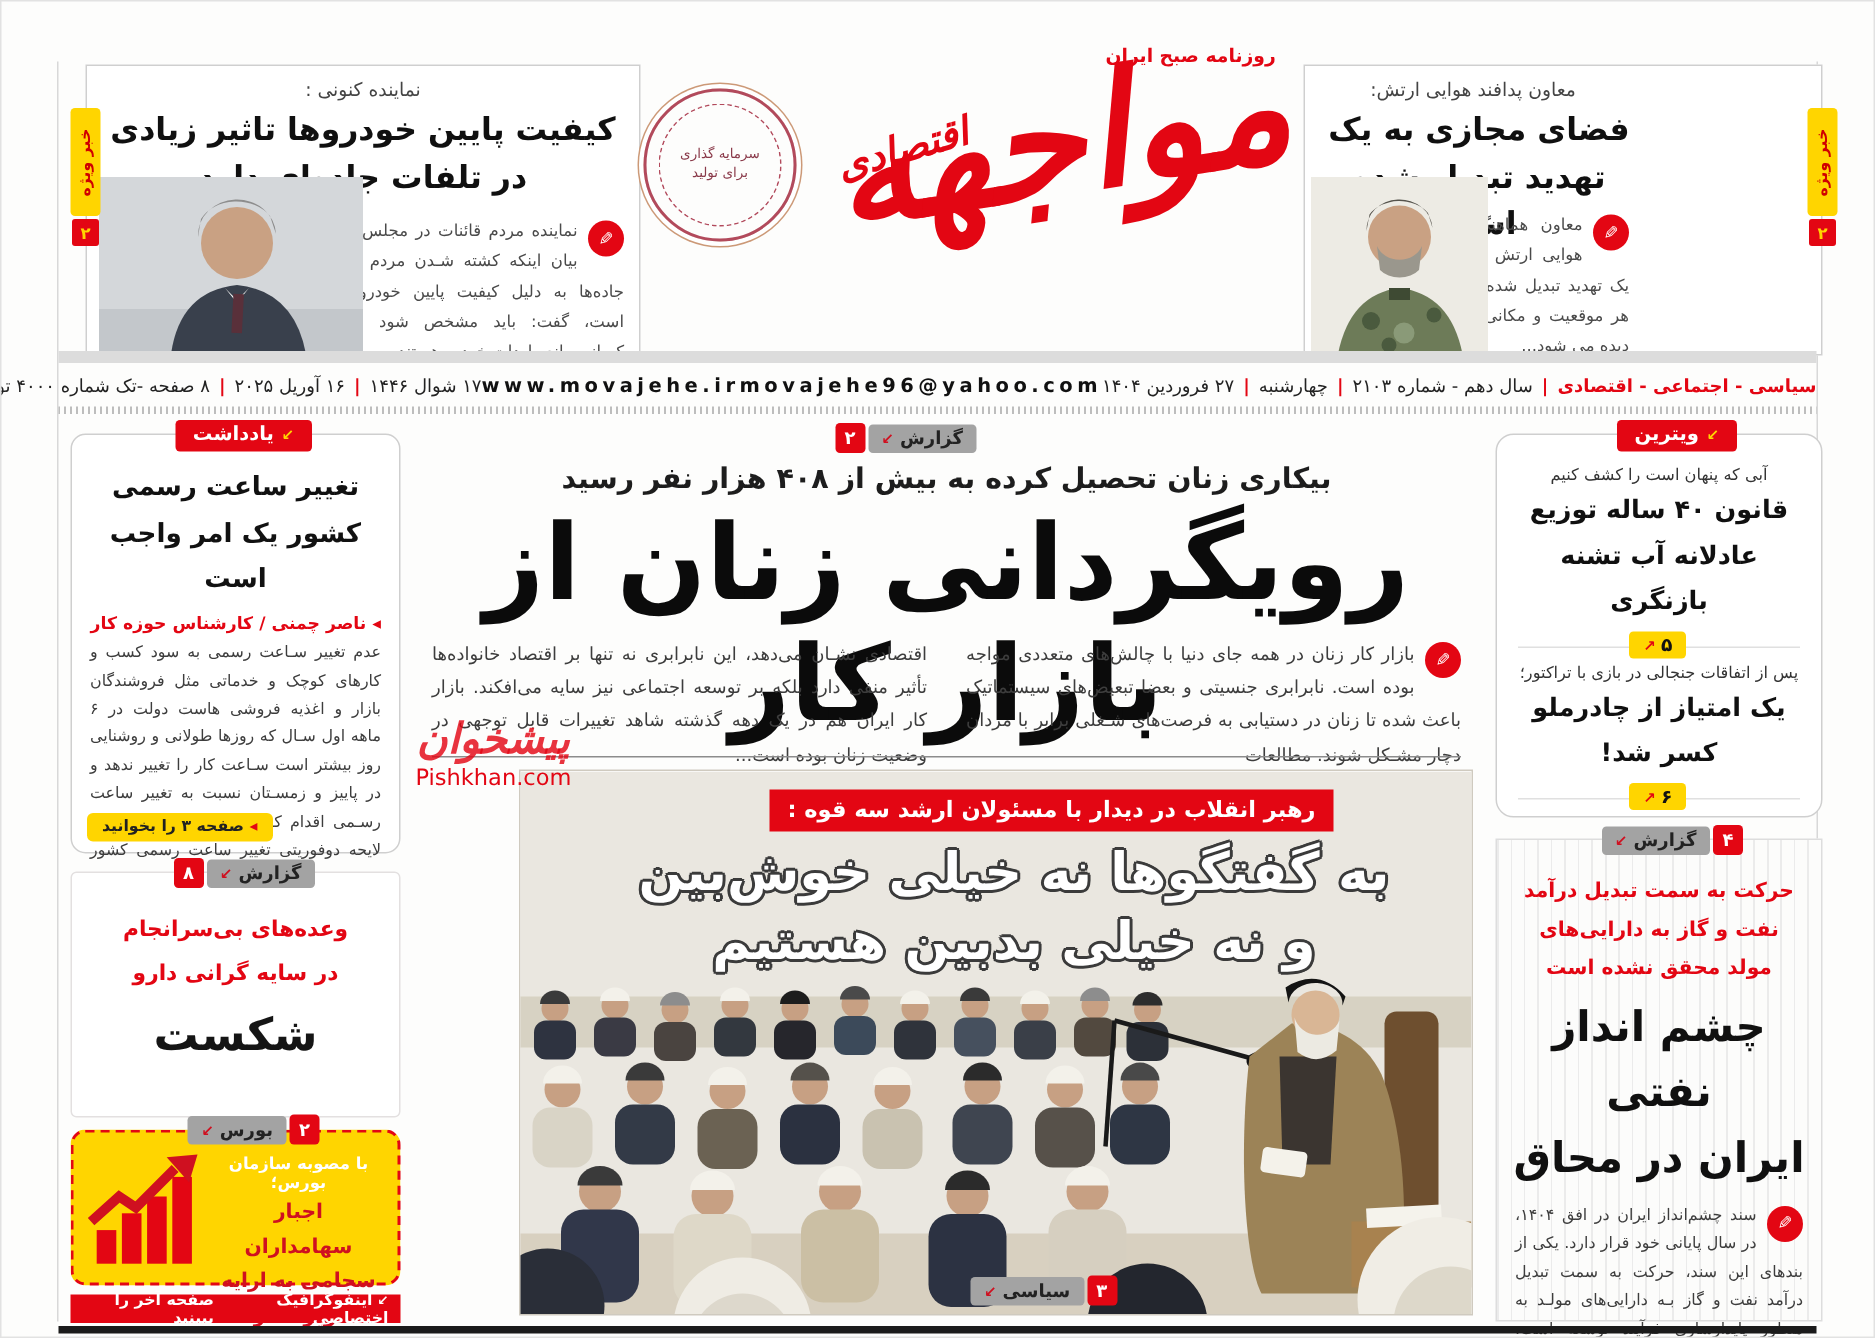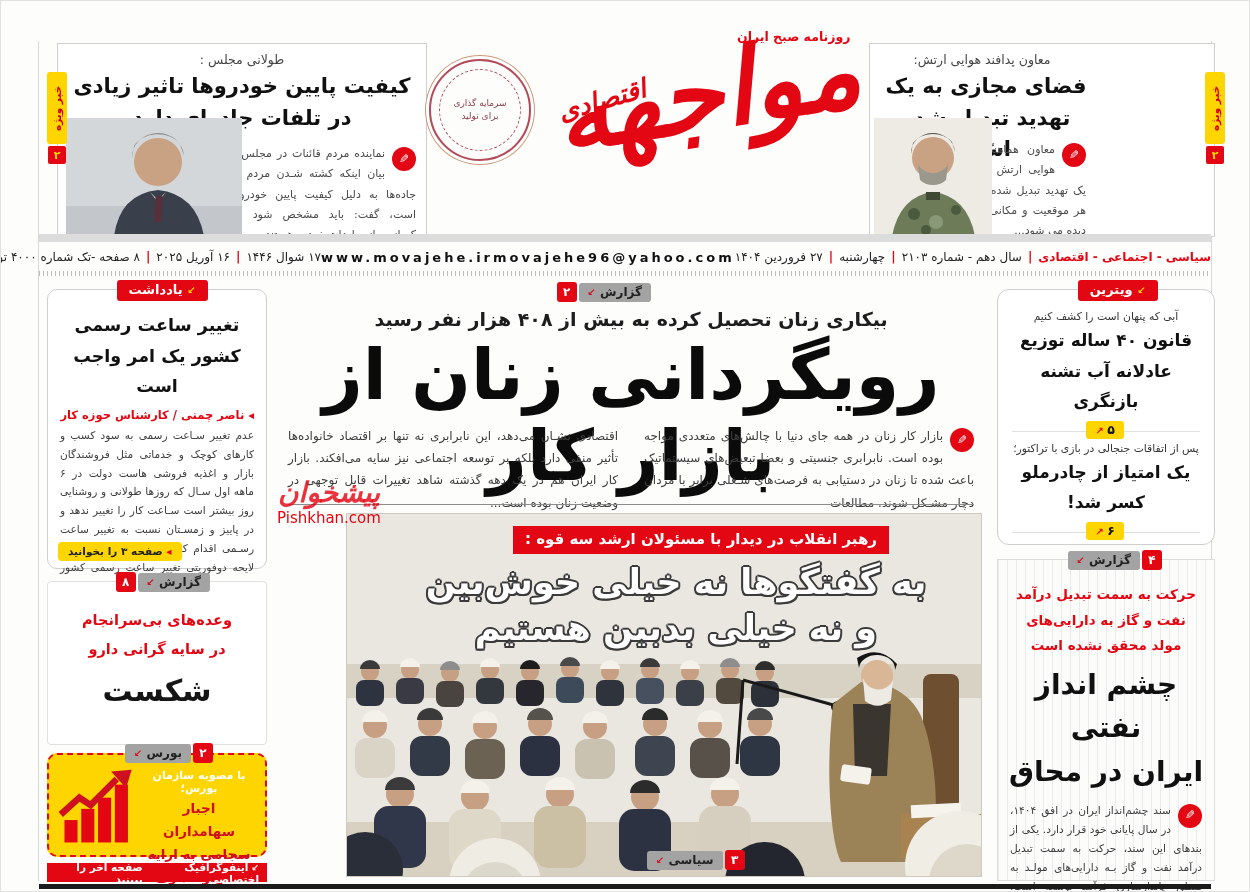--- a/index.html
+++ b/index.html
@@ -156,21 +156,21 @@
 <div class="page">
 
   <div class="frame-v" style="left:37px"></div>
   <div class="frame-v" style="right:37px"></div>
 
   <div class="hbox box-tl">
     <div class="vbadge" style="left:-11px; top:28px">
       <div class="vlbl">خبر ویژه</div>
       <div class="vnum">۲</div>
     </div>
-    <div class="h-kicker">طولانی مجلس :</div>
+    <div class="h-kicker">نماینده کنونی :</div>
     <div class="h-headline">کیفیت پایین خودروها تاثیر زیادی در تلفات جاده‌ای دارد</div>
     <div class="h-body">
       <span class="pen"></span>
       <span>نماینده مردم قائنات در مجلس با بیان اینکه کشته شـدن مردم در جاده‌ها به دلیل کیفیت پایین خودروها است، گفت: باید مشخص شود چه کسانی مانع واردات خودرو هستند...</span>
     </div>
     <svg class="h-photo" viewBox="0 0 176 118">
       <rect width="176" height="118" fill="#d4d7da"></rect>
       <rect y="88" width="176" height="30" fill="#c3c7cb"></rect>
       <circle cx="92" cy="44" r="24" fill="#c9a183"></circle>
       <path d="M66,40 a26,24 0 0 1 52,-2 l-4,-12 a26,20 0 0 0 -46,2 z" fill="#8d8d8d"></path>

